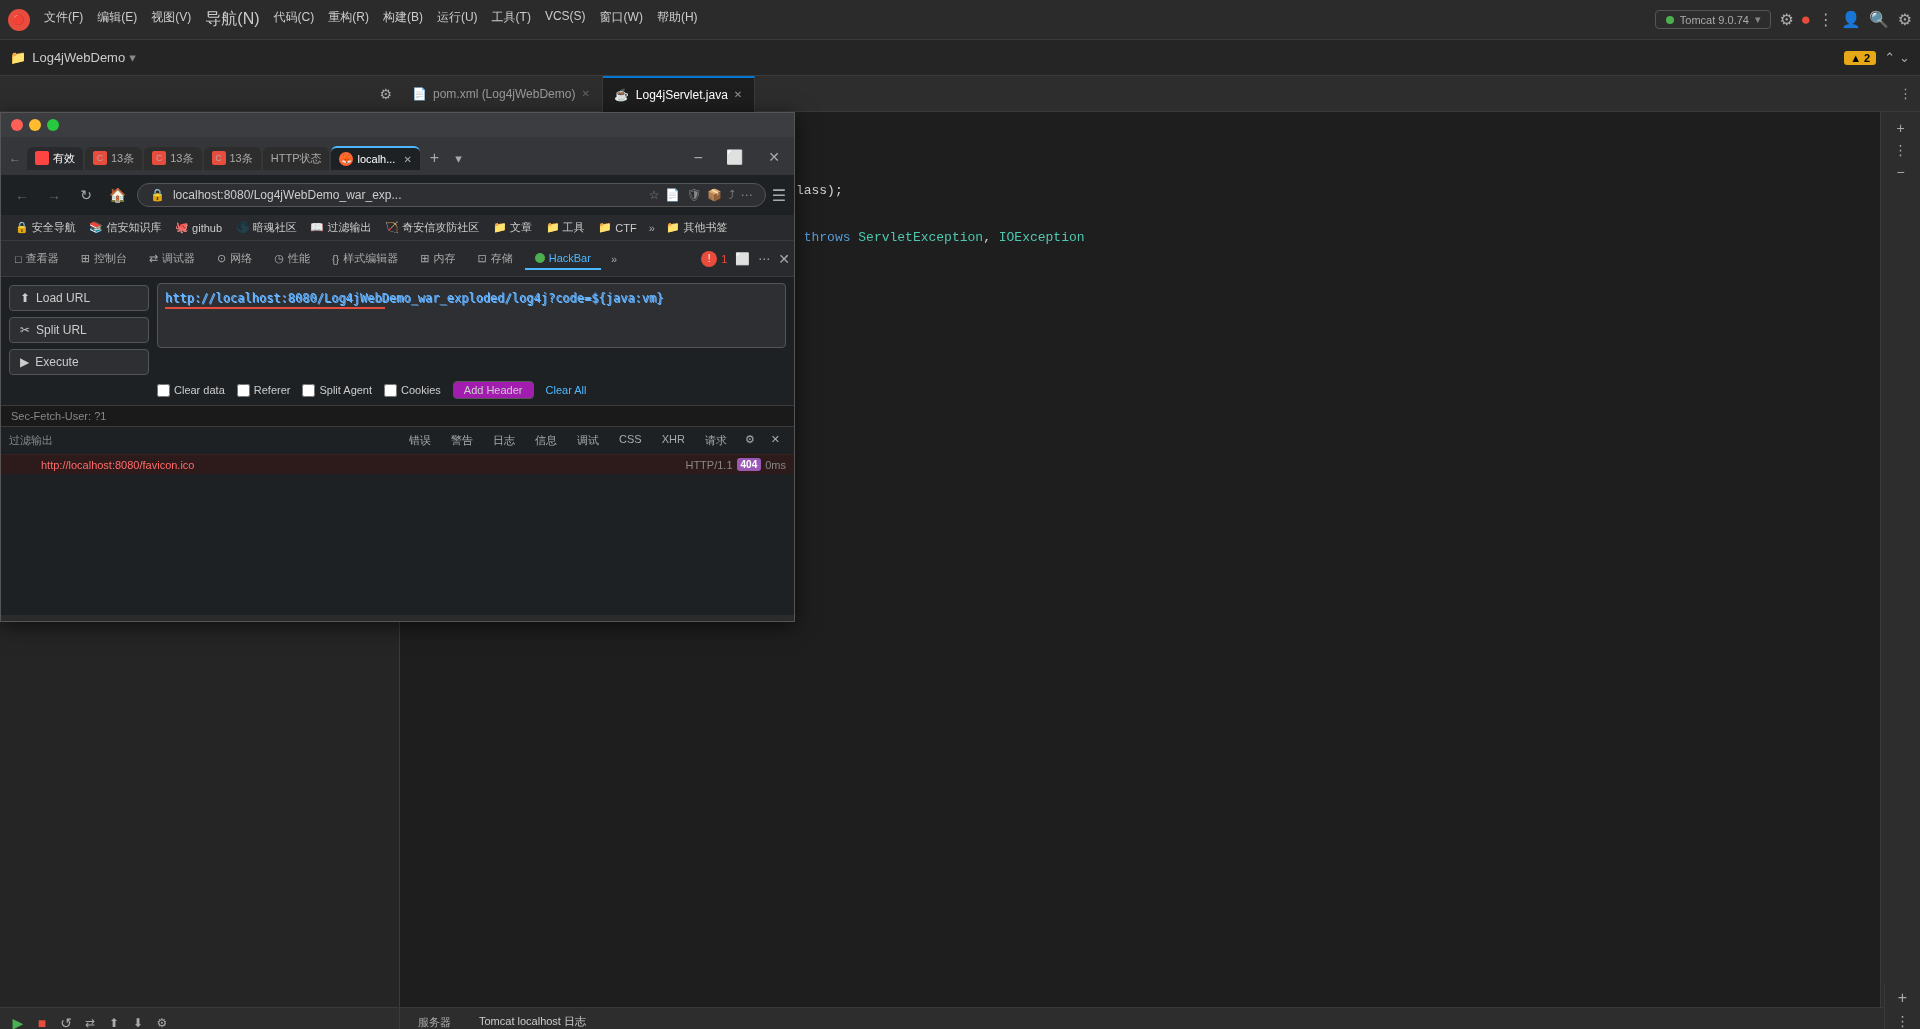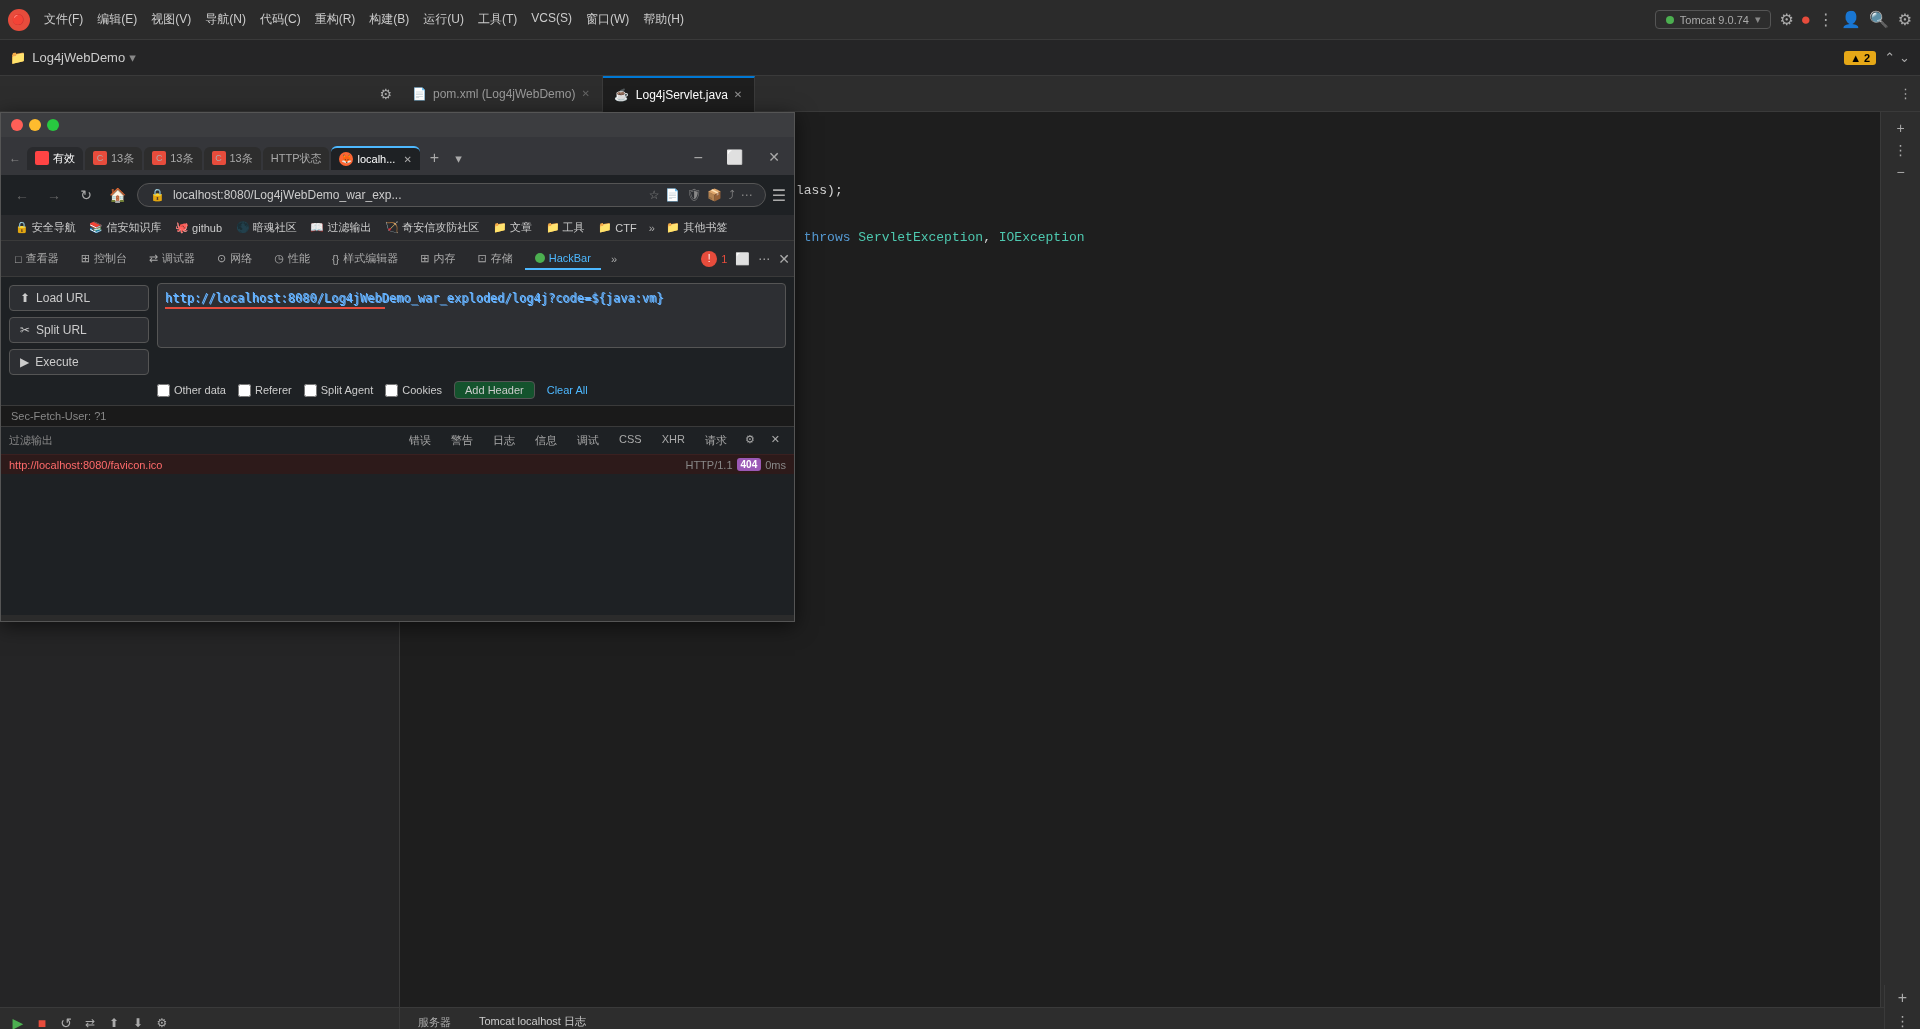--- a/index.html
+++ b/index.html
@@ -7,21 +7,21 @@
   </style>
 </head>
 <body>
 
 <div style="display:flex; align-items:center; background:#2b2b2b; height:40px; padding:0 8px; gap:8px; border-bottom:1px solid #3a3a3a;">
   <div style="width:22px;height:22px;background:#e74c3c;border-radius:50%;display:flex;align-items:center;justify-content:center;color:white;font-size:10px;font-weight:bold;">🔴</div>
   <div style="display:flex;gap:2px;">
     <span style="padding:2px 6px;color:#ccc;font-size:12px;cursor:pointer;">文件(F)</span>
     <span style="padding:2px 6px;color:#ccc;font-size:12px;cursor:pointer;">编辑(E)</span>
     <span style="padding:2px 6px;color:#ccc;font-size:12px;cursor:pointer;">视图(V)</span>
-    <span style="padding:2px 6px;color:#ccc;font-size:12px;cursor:pointer;">导航(N)</span>
+    <span style="padding:2px 6px;color:#ccc;font-size:16px;cursor:pointer;">导航(N)</span>
     <span style="padding:2px 6px;color:#ccc;font-size:12px;cursor:pointer;">代码(C)</span>
     <span style="padding:2px 6px;color:#ccc;font-size:12px;cursor:pointer;">重构(R)</span>
     <span style="padding:2px 6px;color:#ccc;font-size:12px;cursor:pointer;">构建(B)</span>
     <span style="padding:2px 6px;color:#ccc;font-size:12px;cursor:pointer;">运行(U)</span>
     <span style="padding:2px 6px;color:#ccc;font-size:12px;cursor:pointer;">工具(T)</span>
     <span style="padding:2px 6px;color:#ccc;font-size:12px;cursor:pointer;">VCS(S)</span>
     <span style="padding:2px 6px;color:#ccc;font-size:12px;cursor:pointer;">窗口(W)</span>
     <span style="padding:2px 6px;color:#ccc;font-size:12px;cursor:pointer;">帮助(H)</span>
   </div>
   <div style="margin-left:auto;display:flex;align-items:center;gap:8px;">
@@ -291,35 +291,35 @@
                 <span>http://localhost:8080/Log4jWebDemo_war_exploded/log4j?code=${java:vm}</span>
                 <div style="border-bottom:2px solid #e74c3c;width:220px;margin-top:2px;"></div>
               </div>
             </div>
           </div>
         </div>
 
         <div style="display:flex;align-items:center;gap:12px;padding:6px 0 0 148px;">
           <label style="display:flex;align-items:center;gap:4px;font-size:11px;color:#ccc;cursor:pointer;">
             <input type="checkbox" style="">
-            <span>Other data</span>
+            <span>Clear data</span>
           </label>
           <label style="display:flex;gap:4px;font-size:11px;color:#ccc;cursor:pointer;">
             <input type="checkbox" style="">
             <span>Referer</span>
           </label>
           <label style="display:flex;align-items:center;gap:4px;font-size:11px;color:#ccc;cursor:pointer;">
             <input type="checkbox" style="">
             <span>Split Agent</span>
           </label>
           <label style="display:flex;align-items:center;gap:4px;font-size:11px;color:#ccc;cursor:pointer;">
             <input type="checkbox" style="">
             <span>Cookies</span>
           </label>
-          <button style="background:#14532d;border:1px solid #555;border-radius:4px;padding:2px 10px;font-size:11px;color:#ccc;cursor:pointer;">Add Header</button>
+          <button style="background:#a21caf;border:1px solid #555;border-radius:4px;padding:2px 10px;font-size:11px;color:#ccc;cursor:pointer;">Add Header</button>
           <button style="background:none;border:none;color:#4db8ff;font-size:11px;cursor:pointer;">Clear All</button>
         </div>
       </div>
 
       <div style="background:#1a1a1a;padding:4px 10px;font-size:11px;color:#888;border-top:1px solid #3a3a3a;">Sec-Fetch-User: ?1</div>
 
       <div style="display:flex;align-items:center;background:#1e2124;padding:4px 8px;gap:8px;border-top:1px solid #3a3a3a;">
         <span style="font-size:11px;color:#888;">过滤输出</span>
         <div style="display:flex;gap:4px;margin-left:auto;">
           <div style="padding:2px 8px;font-size:11px;cursor:pointer;color:#aaa;">错误</div>
@@ -329,21 +329,21 @@
           <div style="padding:2px 8px;font-size:11px;cursor:pointer;color:#aaa;">调试</div>
           <div style="padding:2px 8px;font-size:11px;cursor:pointer;color:#aaa;">CSS</div>
           <div style="padding:2px 8px;font-size:11px;cursor:pointer;color:#aaa;">XHR</div>
           <div style="padding:2px 8px;font-size:11px;cursor:pointer;color:#aaa;">请求</div>
           <div style="padding:2px 6px;font-size:11px;cursor:pointer;color:#aaa;">⚙</div>
           <div style="padding:2px 6px;font-size:11px;cursor:pointer;color:#aaa;">✕</div>
         </div>
       </div>
 
       <div style="display:flex;align-items:center;background:#2d1a1a;border-top:1px solid #3a2020;padding:3px 8px;font-size:11px;">
-        <span style="color:#ff6b6b;cursor:pointer;">http://localhost:8080/favicon.ico</span>
+        <span style="color:#ff6b6b;cursor:pointer;margin-left:32px;">http://localhost:8080/favicon.ico</span>
         <div style="margin-left:auto;display:flex;align-items:center;gap:4px;">
           <span style="color:#888;">HTTP/1.1</span>
           <span style="background:#9b59b6;color:white;padding:1px 4px;border-radius:3px;font-size:10px;font-weight:bold;">404</span>
           <span style="color:#888;">0ms</span>
         </div>
       </div>
     </div>
   </div>
 
 </div>

